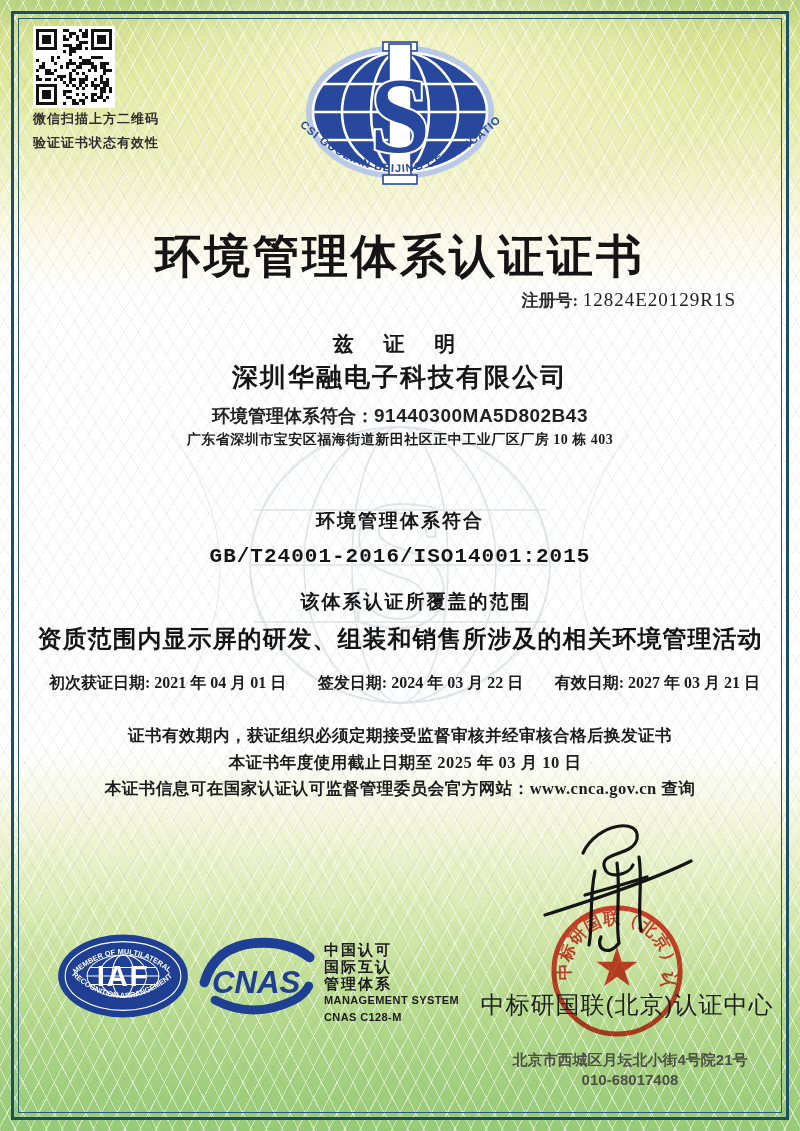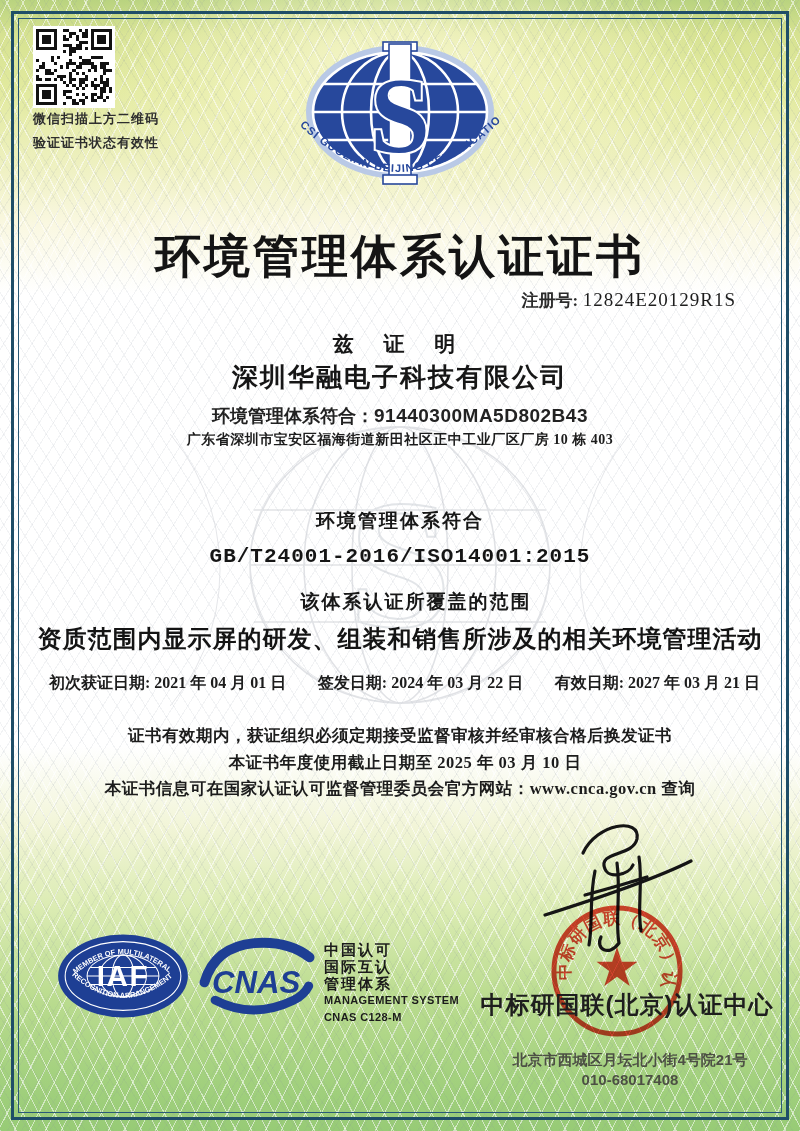--- a/index.html
+++ b/index.html
@@ -59,21 +59,21 @@
               font-family:"Liberation Serif","DejaVu Serif",serif; white-space:nowrap;margin-left:9px; }
   .note{ font-size:16.5px; font-weight:700; color:#1c1c1c; font-family:"Liberation Serif","DejaVu Serif",serif; letter-spacing:.5px;margin-top:6px; }
   .note1{ top:719px; } .note2{ top:746px;padding-left:10px; } .note3{ top:772px; }
 
   
   .iaf-wrap{ left:56px; top:933px; width:134px; height:86px; }
   .cnas-wrap{ left:196px; top:936px; width:122px; height:82px; }
   .cnas-text{ left:324px; top:941px; line-height:17px; color:#1b1b1b; }
   .cnas-text .cn{ font-size:15px; font-weight:800; letter-spacing:2px; }
   .cnas-text .en{ font-size:11px; font-weight:800; letter-spacing:.4px; }
-  .authority{ left:462px; top:989px; width:330px; text-align:center; font-size:24px; font-weight:700;
+  .authority{ left:462px; top:989px; width:330px; text-align:center; font-size:24px; font-weight:400;
               color:#1e1e1e; letter-spacing:1px; white-space:nowrap; }
   .office{ left:470px; width:320px; text-align:center; font-size:15px; font-weight:700; color:#4c4f44; }
   .office-addr{ top:1051px; } .office-phone{ top:1071px; }
 
   .sig-wrap{ left:543px; top:817px; width:152px; height:142px; }
   .stamp-wrap{ left:534px; top:888px; width:166px; height:166px; opacity:.9; mix-blend-mode:multiply; }
   .logo-wrap{ left:288px; top:36px; width:224px; height:166px; }
   .watermark{ left:170px; top:400px; width:460px; height:340px; opacity:.55; }
 </style>
 </head>

